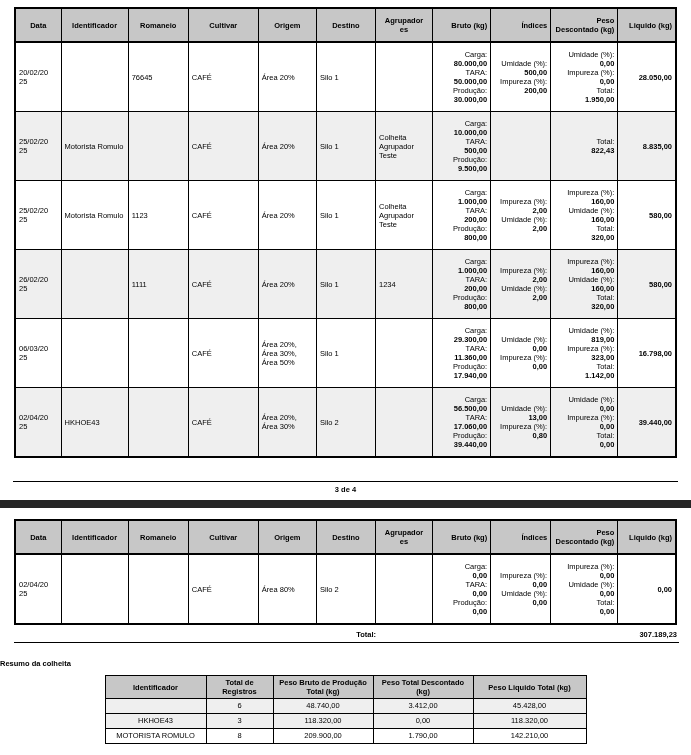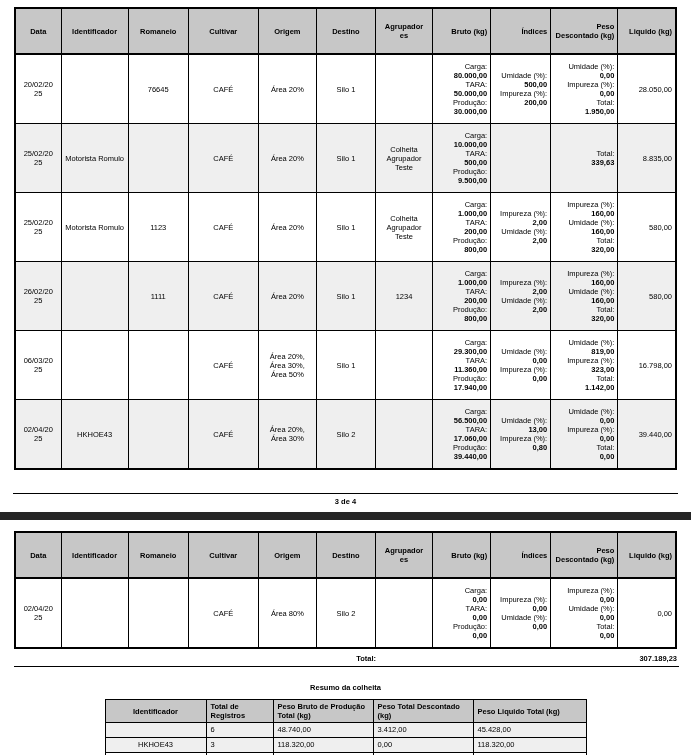--- a/index.html
+++ b/index.html
@@ -8,34 +8,34 @@
     font-family:"Liberation Sans", sans-serif; overflow:hidden; position:relative;
   }
 
   
   .report-table {
     border-collapse:collapse; table-layout:fixed;
     margin-left:14px; width:663px; border:2px solid #000;
   }
   .report-table th {
     background:#c7c7c7; border:1px solid #000; border-bottom:2px solid #000;
-    font-size:7.5px; font-weight:bold; padding:6px 3px; height:32px;
+    font-size:7.5px; font-weight:bold; padding:0 3px; height:32px;
     line-height:9px; vertical-align:middle; white-space:pre-line; overflow:hidden;
   }
   .th-center { text-align:center; }
   .th-right  { text-align:right; }
   .report-table td {
     border:1px solid #000; font-size:7.5px; padding:2px 3px;
     line-height:9px; height:64px; vertical-align:middle; overflow:hidden;
     word-wrap:break-word;
   }
-  .cell-center { text-align:center; }
+  .cell-center { text-align:left; }
   .cell-date   { white-space:pre-line; }
   .cell-pairs  { text-align:right; vertical-align:top; }
-  .cell-money  { text-align:right; vertical-align:top; font-weight:normal; padding-top:4px; }
+  .cell-money  { text-align:right; vertical-align:top; font-weight:bold; padding-top:4px; }
   .pair-value  { font-weight:bold; }
   tr.alt td    { background:#efefef; }
 
   
   col.c0{width:46px} col.c1{width:67px} col.c2{width:60px} col.c3{width:70px}
   col.c4{width:58px} col.c5{width:59px} col.c6{width:57px} col.c7{width:58px}
   col.c8{width:60px} col.c9{width:67px} col.c10{width:58px}
 
   
   .page-footer-rule { margin:23px 13px 0 13px; border-top:1.5px solid #000; }
@@ -50,35 +50,35 @@
   .grand-total {
     width:663px; margin-left:14px; display:flex; align-items:flex-start;
     font-size:7.5px; font-weight:bold; line-height:9px;
     padding:5px 2px 3px 0; border-bottom:1px solid #000;
   }
   .gt-spacer { width:300px; }
   .gt-label  { width:62px; text-align:right; }
   .gt-value  { flex:1; text-align:right; }
 
   
-  .summary-title { margin-top:16px; text-align:center; font-size:7.5px; font-weight:bold; line-height:10px; }
+  .summary-title { margin-top:16px; text-align:left; font-size:7.5px; font-weight:bold; line-height:10px; }
   .summary-table {
     border-collapse:collapse; table-layout:fixed;
     margin:6px auto 0 auto; width:481px; border:1.5px solid #000;
   }
   .summary-table th {
     background:#c7c7c7; border:1px solid #000; border-bottom:1.5px solid #000;
     font-size:7.5px; font-weight:bold; padding:2px 4px; height:18px; line-height:9px; vertical-align:middle;
   }
   .summary-table td {
     border:1px solid #000; font-size:7.5px; padding:2px 4px; height:10px; line-height:10px;
   }
   .summary-table tr.alt td { background:#efefef; }
   col.s0{width:101px} col.s1{width:67px} col.s2{width:100px} col.s3{width:100px} col.s4{width:113px}
-  .sum-center{text-align:center} .sum-right{text-align:left}
+  .sum-center{text-align:center} .sum-right{text-align:center}
 </style>
 </head>
 <body>
 
 <div class="page3" style="padding-top:7px;">
   <table class="report-table">
     <colgroup>
       <col class="c0">
         <col class="c1">
         <col class="c2">
@@ -154,21 +154,21 @@
             <div class="pair-label">Carga:</div>
             <div class="pair-value">10.000,00</div>
             <div class="pair-label">TARA:</div>
             <div class="pair-value">500,00</div>
             <div class="pair-label">Produção:</div>
             <div class="pair-value">9.500,00</div>
           </td>
           <td class="cell-pairs"></td>
           <td class="cell-pairs">
             <div class="pair-label">Total:</div>
-            <div class="pair-value">339,63</div>
+            <div class="pair-value">822,43</div>
           </td>
           <td class="cell-money">8.835,00</td>
         </tr>
         <tr>
           <td class="cell-center cell-date">25/02/20
 25</td>
           <td class="cell-center">Motorista Romulo</td>
           <td class="cell-center">1123</td>
           <td class="cell-center">CAFÉ</td>
           <td class="cell-center">Área 20%</td>

